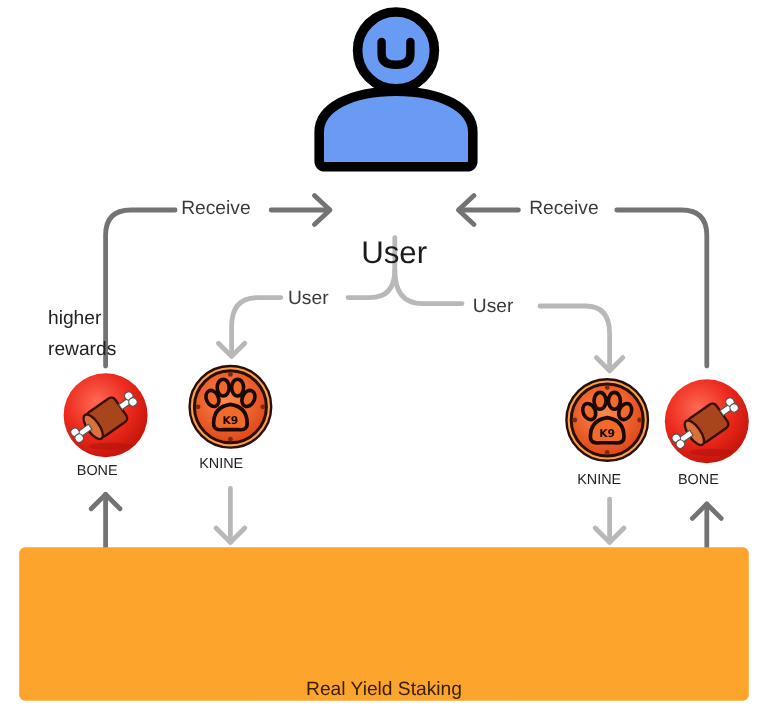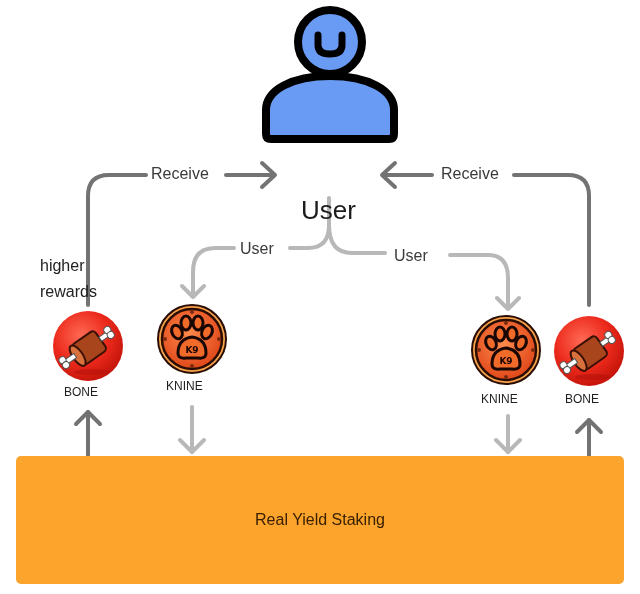--- a/index.html
+++ b/index.html
@@ -6,21 +6,21 @@
   body { width:640px; height:594px; position:relative; overflow:hidden; font-family:"Liberation Sans", "DejaVu Sans", sans-serif; }
   #diagram { position:absolute; left:0; top:0; width:640px; height:594px; }
   .lbl { position:absolute; font-family:"Liberation Sans", "DejaVu Sans", sans-serif; color:#2b2b2b; white-space:nowrap; }
   .edge-lbl { font-size:16px; background:#fff; padding:0 3px; color:#3a3a3a; }
   .user-lbl { font-size:26px; color:#1c1c1c;margin-top:36px; }
   .token-lbl { font-size:12px; color:#1f1f1f; }
   .side-lbl { font-size:16px; color:#222; line-height:26px; }
   .staking {
     position:absolute; left:16px; top:456px; width:608px; height:128px;
     background:#fca42c; border-radius:5px;
-    display:flex; align-items:center; justify-content:center;
+    display:flex; align-items:flex-end; justify-content:center;
   }
   .staking span { font-size:16px; color:#3a2000; }
 </style>
 </head>
 <body>
 
 <svg id="diagram" viewBox="0 0 640 594" xmlns="http://www.w3.org/2000/svg">
   <defs>
     <radialGradient id="boneBg" cx="40%" cy="35%" r="65%">
       <stop offset="0%" stop-color="#ff6a55"></stop>

